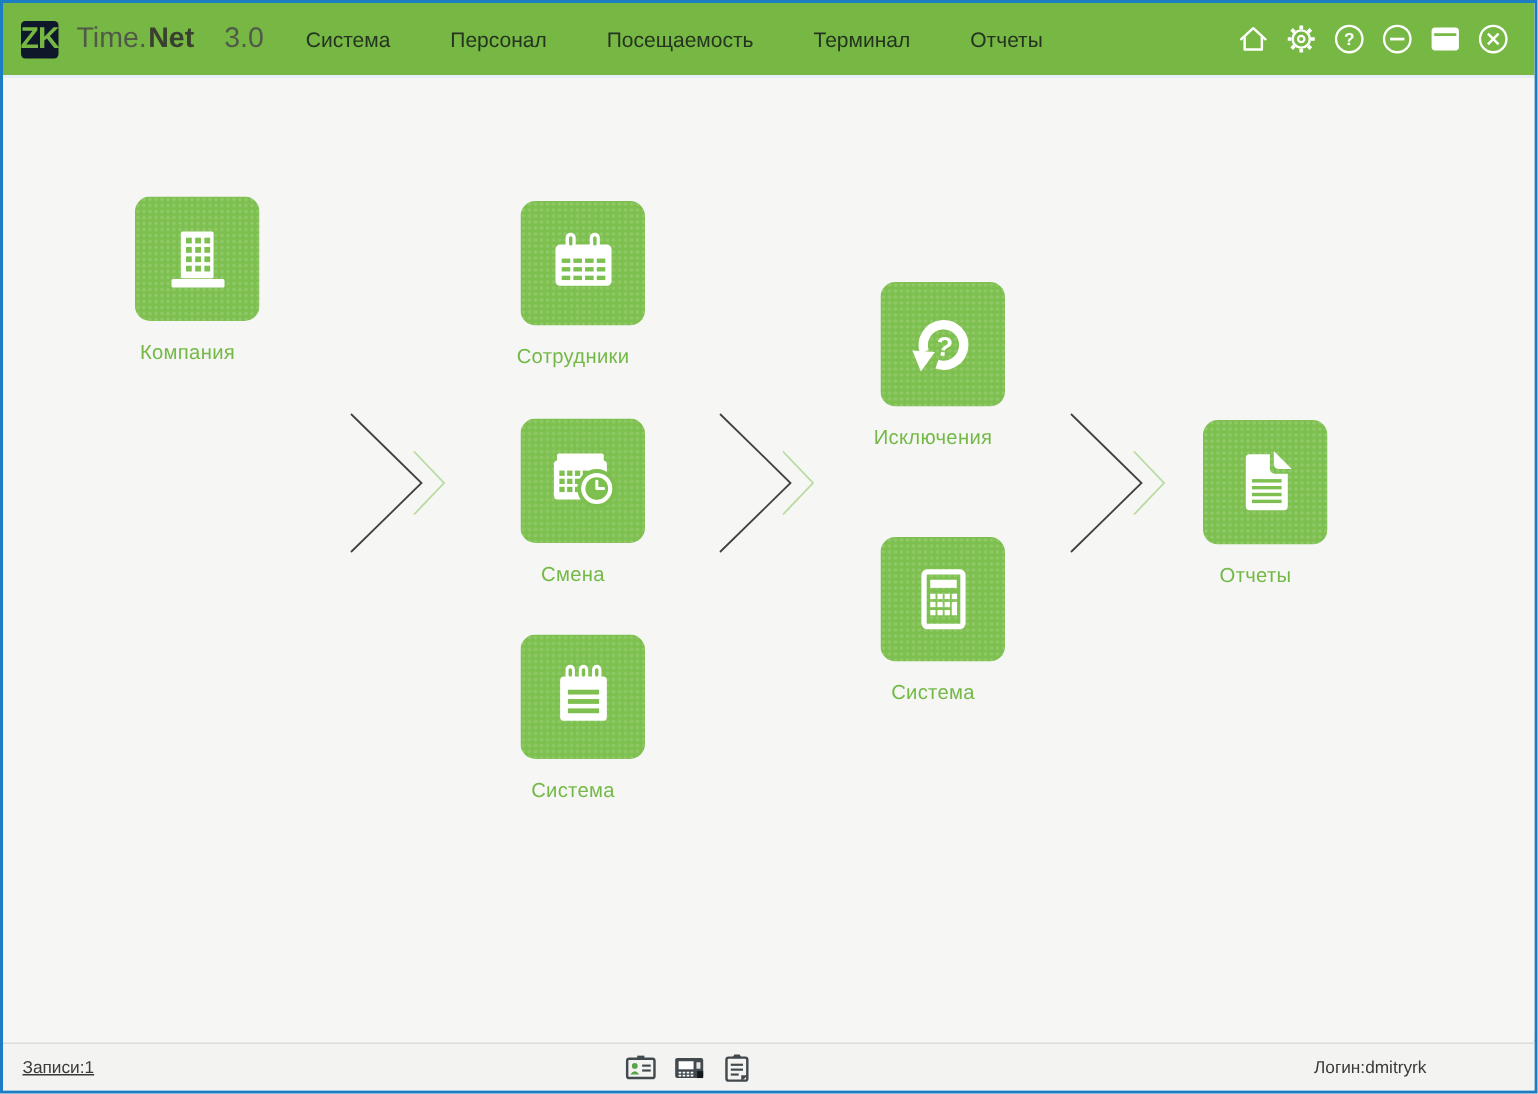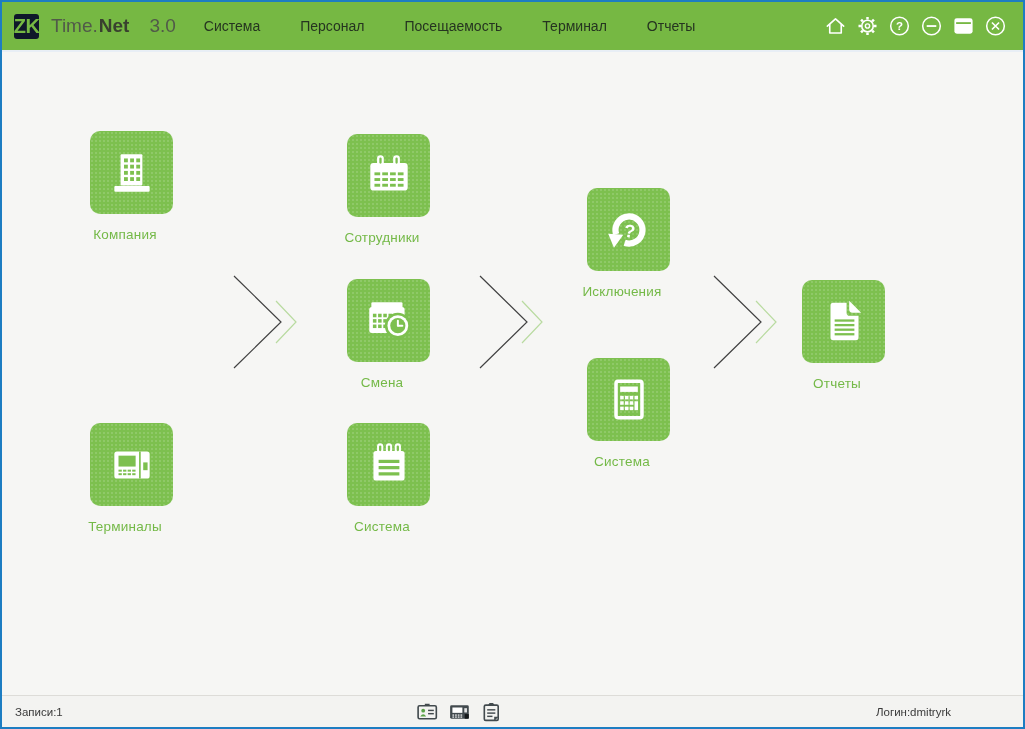--- a/index.html
+++ b/index.html
@@ -58,21 +58,21 @@
   }
   .flow-arrow{position:absolute;width:72px;height:100px;}
   .flow-arrow polyline{fill:none;}
   .flow-arrow .big{stroke:#414141;stroke-width:1.2;}
   .flow-arrow .small{stroke:#b9dba0;stroke-width:1.2;}
   
   .statusbar{
     position:absolute;left:0;right:0;bottom:0;height:32px;
     background:#f3f3f1;border-top:1px solid #dddcd8;
   }
-  .status-left{position:absolute;left:13px;top:50%;transform:translateY(-50%);font-size:11.5px;color:#3a3a3a;}
+  .status-left{position:absolute;left:13px;top:50%;transform:translateY(-50%);font-size:11.5px;color:#3a3a3a;text-decoration:underline;}
   .status-right{position:absolute;right:72px;top:50%;transform:translateY(-50%);font-size:11.5px;color:#3a3a3a;}
   .status-icons{position:absolute;left:414px;top:50%;transform:translateY(-50%);display:flex;gap:9px;align-items:center;}
   .sicon{width:23px;height:23px;cursor:pointer;}
   .sicon svg{display:block;width:23px;height:23px;}
 </style>
 </head>
 <body>
 
 <div class="window">
 
@@ -153,41 +153,20 @@
               <rect x="24.2" y="30" width="3.7" height="3.7"></rect>
               <rect x="30.1" y="30" width="3.7" height="3.7"></rect>
           </g>
           <rect x="9" y="38.5" width="34" height="5.5" rx="1" fill="#fff"></rect>
         </svg>
       </span>
       <span class="tile-label">Компания</span>
     </div>
 
 
-    <div class="tile" style="left:88px;top:371px">
-      <span class="tile-box">
-        <svg viewBox="0 0 52 52">
-          <rect x="9" y="13" width="34" height="26" rx="2.5" fill="#fff"></rect>
-          <rect x="13" y="17" width="16.5" height="10.5" fill="currentColor"></rect>
-          <g fill="currentColor">
-            <rect x="13" y="30.5" width="3.2" height="1.9"></rect>
-              <rect x="17.4" y="30.5" width="3.2" height="1.9"></rect>
-              <rect x="21.8" y="30.5" width="3.2" height="1.9"></rect>
-              <rect x="26.2" y="30.5" width="3.2" height="1.9"></rect>
-            <rect x="13" y="33.9" width="3.2" height="1.9"></rect>
-              <rect x="17.4" y="33.9" width="3.2" height="1.9"></rect>
-              <rect x="21.8" y="33.9" width="3.2" height="1.9"></rect>
-              <rect x="26.2" y="33.9" width="3.2" height="1.9"></rect>
-          </g>
-          <rect x="32.8" y="13" width="1.6" height="26" fill="currentColor"></rect>
-          <rect x="36.8" y="23.5" width="4.2" height="7.5" fill="currentColor"></rect>
-        </svg>
-      </span>
-      <span class="tile-label">Терминалы</span>
-    </div>
 
     <div class="tile" style="left:345px;top:82px">
       <span class="tile-box">
         <svg viewBox="0 0 52 52">
           <rect x="8" y="13.5" width="36" height="26.5" rx="3" fill="#fff"></rect>
           <rect x="14.5" y="6" width="6.5" height="12.5" rx="3.2" fill="#fff"></rect>
           <rect x="30" y="6" width="6.5" height="12.5" rx="3.2" fill="#fff"></rect>
           <rect x="16.7" y="8.2" width="2.2" height="6" rx="1.1" fill="currentColor"></rect>
           <rect x="32.2" y="8.2" width="2.2" height="6" rx="1.1" fill="currentColor"></rect>
           <g fill="currentColor">

